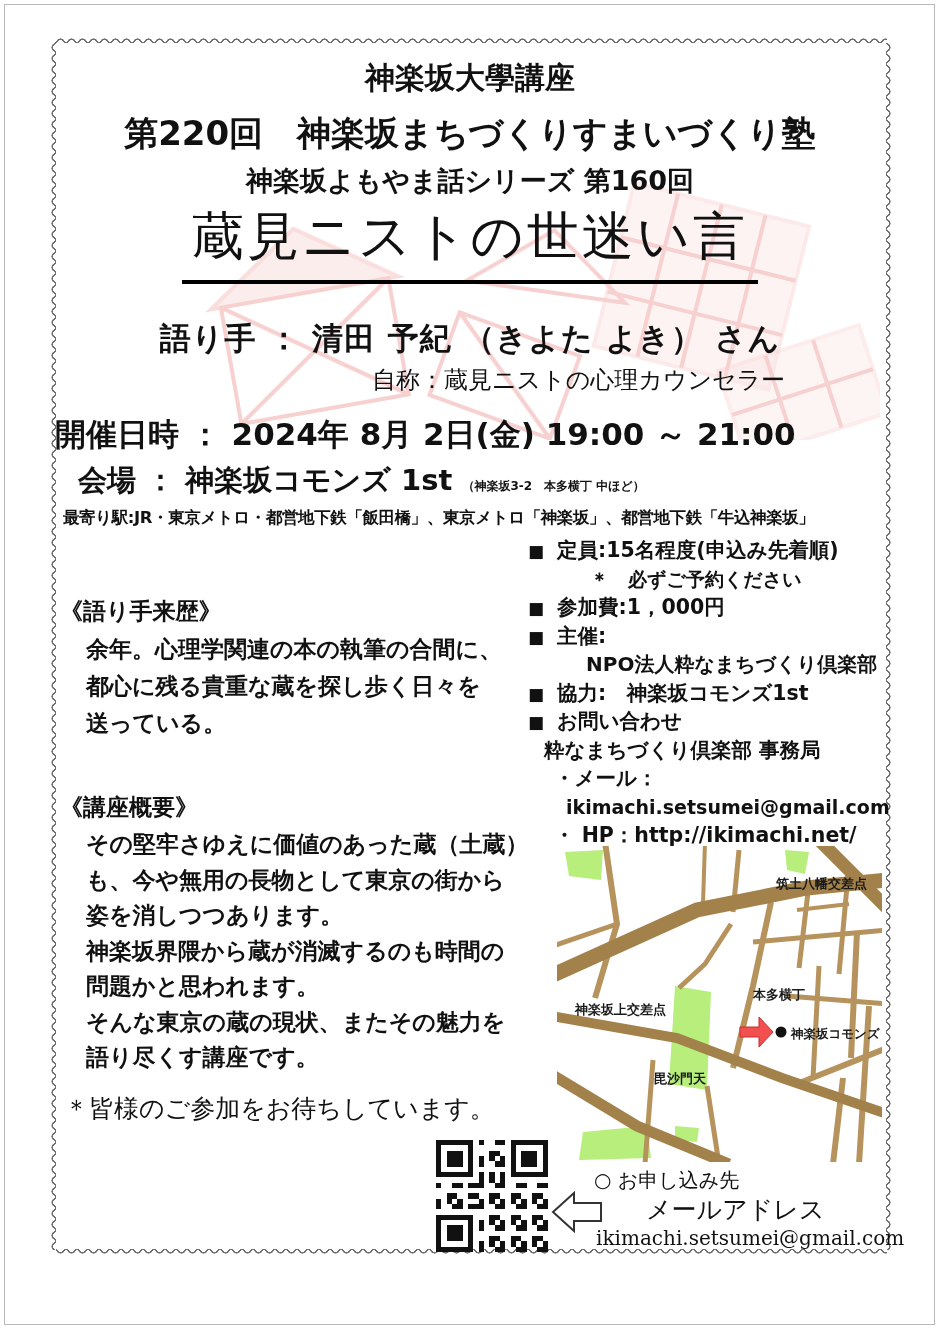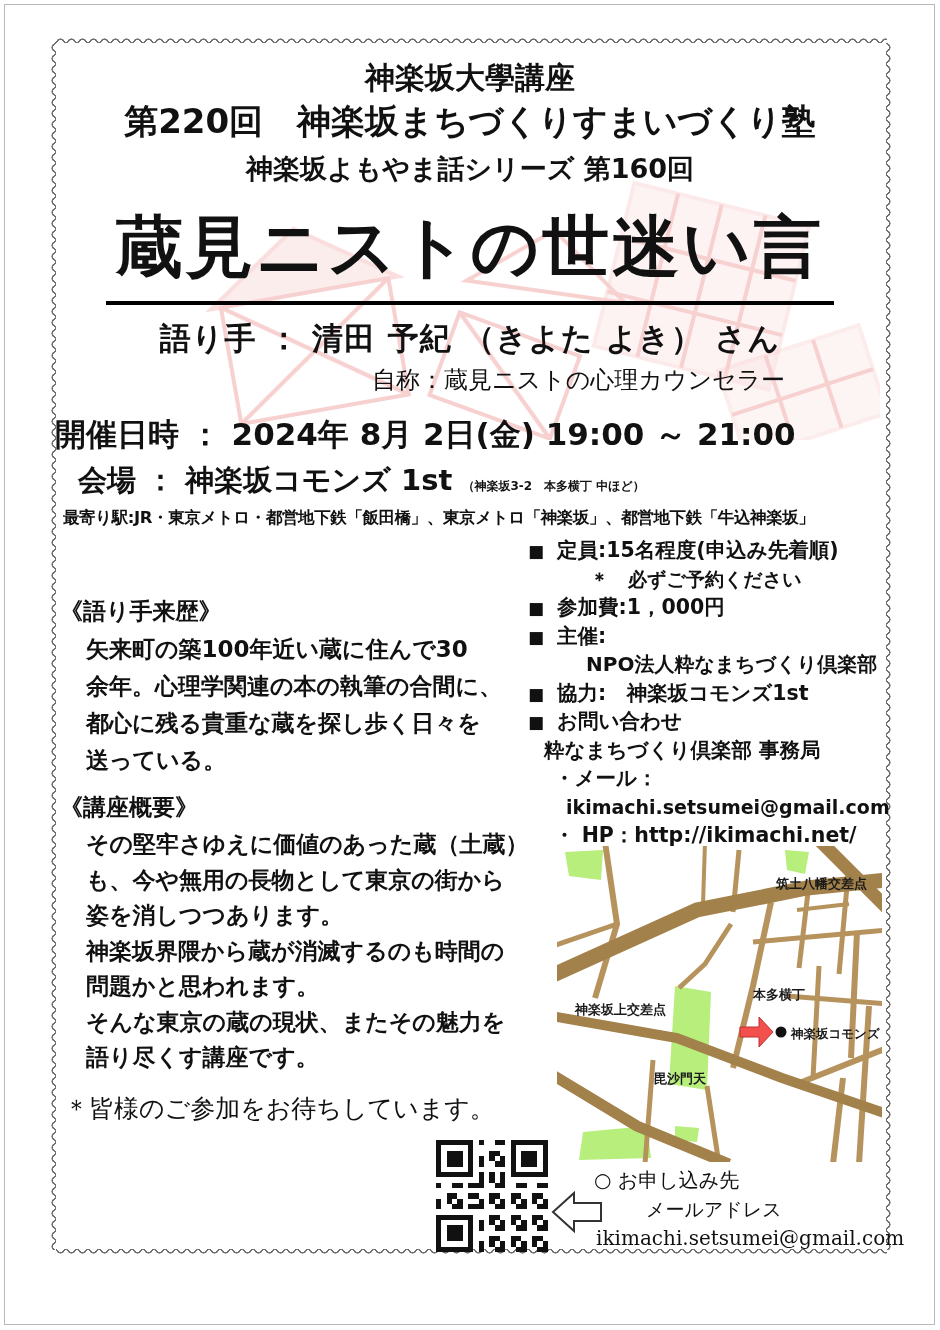--- a/index.html
+++ b/index.html
@@ -19,25 +19,25 @@
     background-image:radial-gradient(circle 4.7px at 12px 5.5px,#fff 3.1px,#6f6f6f 3.2px 4.4px,rgba(0,0,0,0) 4.7px);
     background-size:12px 11px;background-repeat:repeat-y;}
   .perf-right{top:-1px;bottom:-1px;right:-12px;width:12px;
     background-image:radial-gradient(circle 4.7px at 0px 5.5px,#fff 3.1px,#6f6f6f 3.2px 4.4px,rgba(0,0,0,0) 4.7px);
     background-size:12px 11px;background-repeat:repeat-y;}
   
   .pink-art{position:absolute;left:140px;top:172px;width:740px;height:268px;z-index:1;}
   
   .tb{position:absolute;z-index:2;white-space:nowrap;}
   .header{left:55px;top:58px;width:830px;text-align:center;font-weight:700;}
-  .h1{font-size:30px;margin-bottom:0;}
+  .h1{font-size:30px;margin-bottom:12px;}
   .h2{font-size:34px;margin-bottom:6px;}
   .h3{font-size:27px;}
   .title-wrap{left:55px;top:202px;width:830px;text-align:center;}
-  .title{display:inline-block;font-size:67px;font-weight:700;letter-spacing:3px;
+  .title{display:inline-block;font-size:52px;font-weight:400;letter-spacing:3px;
          border-bottom:4px solid #000;padding:0 10px 8px 10px;}
   .speaker{left:55px;top:318px;width:830px;text-align:center;font-size:31px;font-weight:700;letter-spacing:1px;}
   .speaker-sub{left:372px;top:364px;font-size:24px;font-weight:400;}
   .schedule{left:55px;top:414px;width:830px;text-align:left;font-size:31px;font-weight:700;}
   .venue{left:78px;top:461px;font-size:29px;font-weight:700;}
   .venue .note{font-size:12px;}
   .access{left:63px;top:507px;font-size:16.5px;font-weight:700;letter-spacing:-0.4px;}
   
   .details{left:528px;top:536px;width:360px;font-weight:700;}
   .drow{display:flex;align-items:baseline;height:28.5px;line-height:28.5px;font-size:20.5px;white-space:nowrap;}
@@ -55,21 +55,21 @@
   .overview{left:60px;top:790px;width:490px;}
   .overview .bl{line-height:35.5px;}
   .closing{left:64px;top:1092px;font-size:25px;}
   
   .map{position:absolute;left:557px;top:846px;width:325px;height:316px;z-index:2;}
   .map text{font-weight:700;fill:#1a1a1a;}
   .qr{position:absolute;left:436px;top:1140px;width:112px;height:112px;z-index:2;}
   .apply-arrow{position:absolute;left:550px;top:1190px;width:54px;height:44px;z-index:2;}
   .apply{left:594px;top:1166px;width:292px;z-index:2;
          font-family:"DejaVu Serif","Liberation Serif",serif;font-size:20px;line-height:29px;}
-  .apply .l2{padding-left:52px;font-size:19px;}
+  .apply .l2{padding-left:52px;font-size:25px;}
   .apply .l3{padding-left:2px;font-size:20px;}
 </style>
 </head>
 <body>
 
 <div class="page">
 
   <div class="edge-frame"></div>
 
   <div class="stamp">
@@ -155,21 +155,20 @@
         <span>お問い合わせ</span>
       </div>
     <div class="drow ind-c">粋なまちづくり倶楽部 事務局</div>
     <div class="drow ind-d">・メール：</div>
     <div class="drow ind-e">ikimachi.setsumei@gmail.com</div>
     <div class="drow ind-d">・ HP：http://ikimachi.net/</div>
   </div>
 
   <div class="tb para profile">
     <div class="head">《語り手来歴》</div>
-    <div class="bl">矢来町の築100年近い蔵に住んで30</div>
     <div class="bl">余年。心理学関連の本の執筆の合間に、</div>
     <div class="bl">都心に残る貴重な蔵を探し歩く日々を</div>
     <div class="bl">送っている。</div>
   </div>
 
   <div class="tb para overview">
     <div class="head">《講座概要》</div>
     <div class="bl">その堅牢さゆえに価値のあった蔵（土蔵）</div>
     <div class="bl">も、今や無用の長物として東京の街から</div>
     <div class="bl">姿を消しつつあります。</div>

